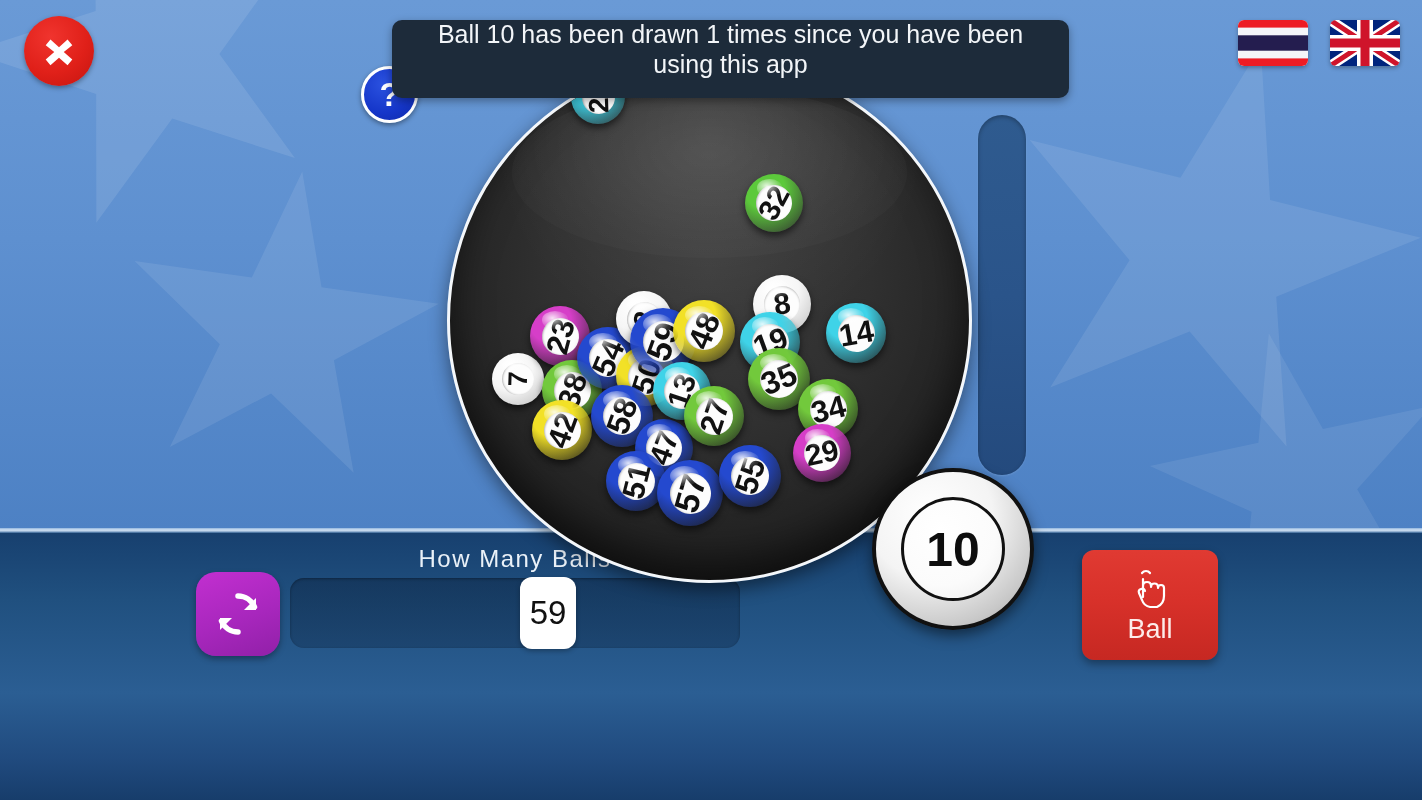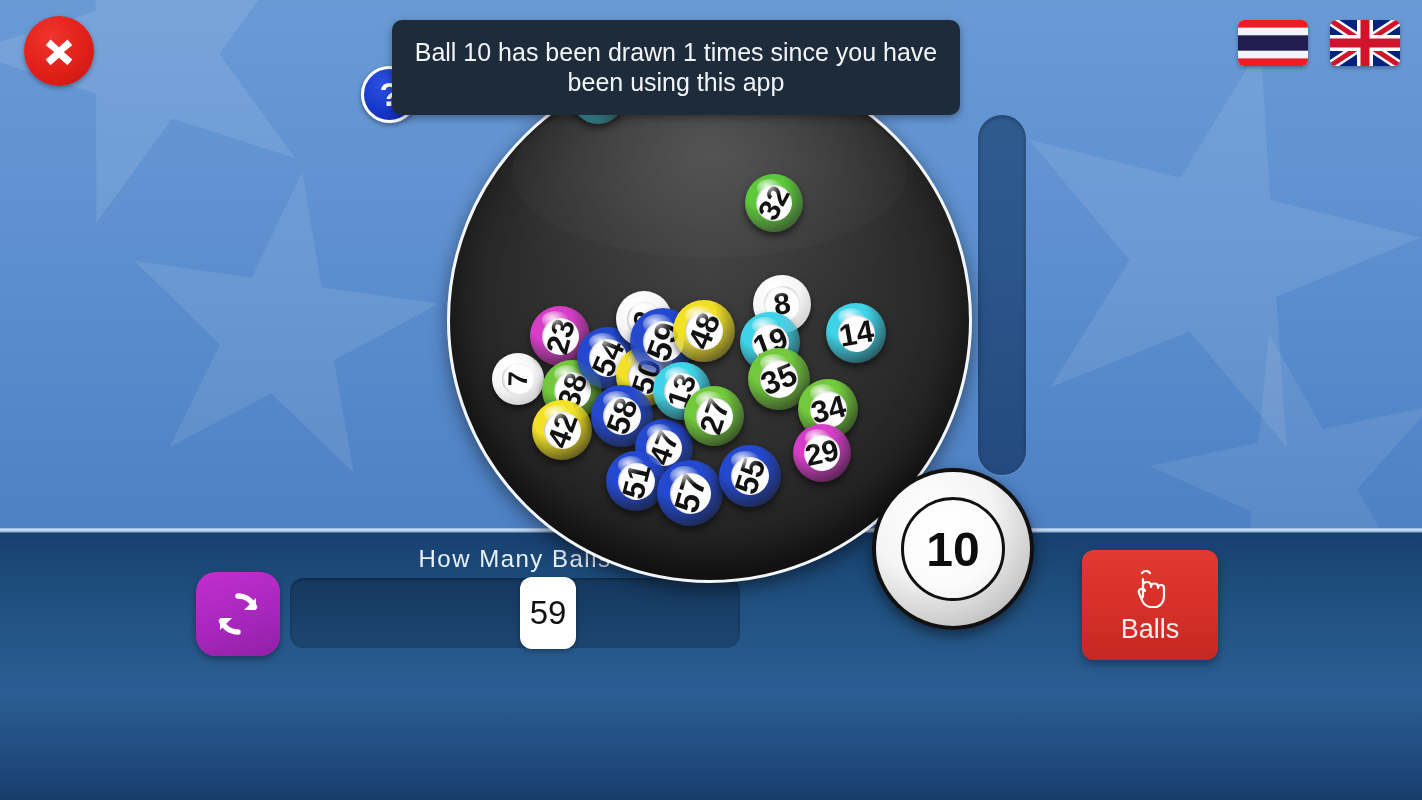--- a/index.html
+++ b/index.html
@@ -62,24 +62,24 @@
   }
 
   .flags { position:absolute; right:22px; top:20px; display:flex; gap:22px; }
   .flag {
     width:70px; height:46px; border-radius:6px; overflow:hidden;
     box-shadow:0 2px 4px rgba(0,0,0,.3); cursor:pointer; position:relative;
   }
 
   
   .tooltip {
-    position:absolute; left:392px; top:20px; width:568px; min-height:78px;
+    position:absolute; left:392px; top:20px; width:677px; min-height:78px;
     background:#1d2b3a; border-radius:10px;
     color:#f2f5f8; font-size:25px; line-height:1.18;
-    text-align:center; padding:18px 20px;
+    text-align:center; padding:0 20px;
     box-shadow:0 3px 8px rgba(0,0,0,.35);
     z-index:40;
   }
 
   
   .drum-wrap {
     position:absolute; left:447px; top:58px; width:525px; height:525px;
     z-index:10;
   }
   .drum {
@@ -360,16 +360,16 @@
   <div class="drawn-ball">
     <div class="inner">10</div>
   </div>
 
   <div class="press-btn">
     <svg viewBox="0 0 46 46">
       <path d="M15 7 a5 5 0 0 1 8 0" fill="none" stroke="#fff" stroke-width="2.2" stroke-linecap="round"></path>
       <path d="M16 13 L16 31 M16 20 q0-4 4-4 t4 4 M24 21 q0-3.5 3.5-3.5 T31 21 M31 22 q0-3 3-3 t3 3 l0 8
                q0 8-7 11 l-7 0 q-6-1-8-7 l-3-7 q-1-3 2-4 t4 2" fill="none" stroke="#fff" stroke-width="2.2" stroke-linejoin="round" stroke-linecap="round"></path>
     </svg>
-    <div class="lbl">Balls</div>
+    <div class="lbl">Ball</div>
   </div>
 
 </div>
 
 </body></html>

